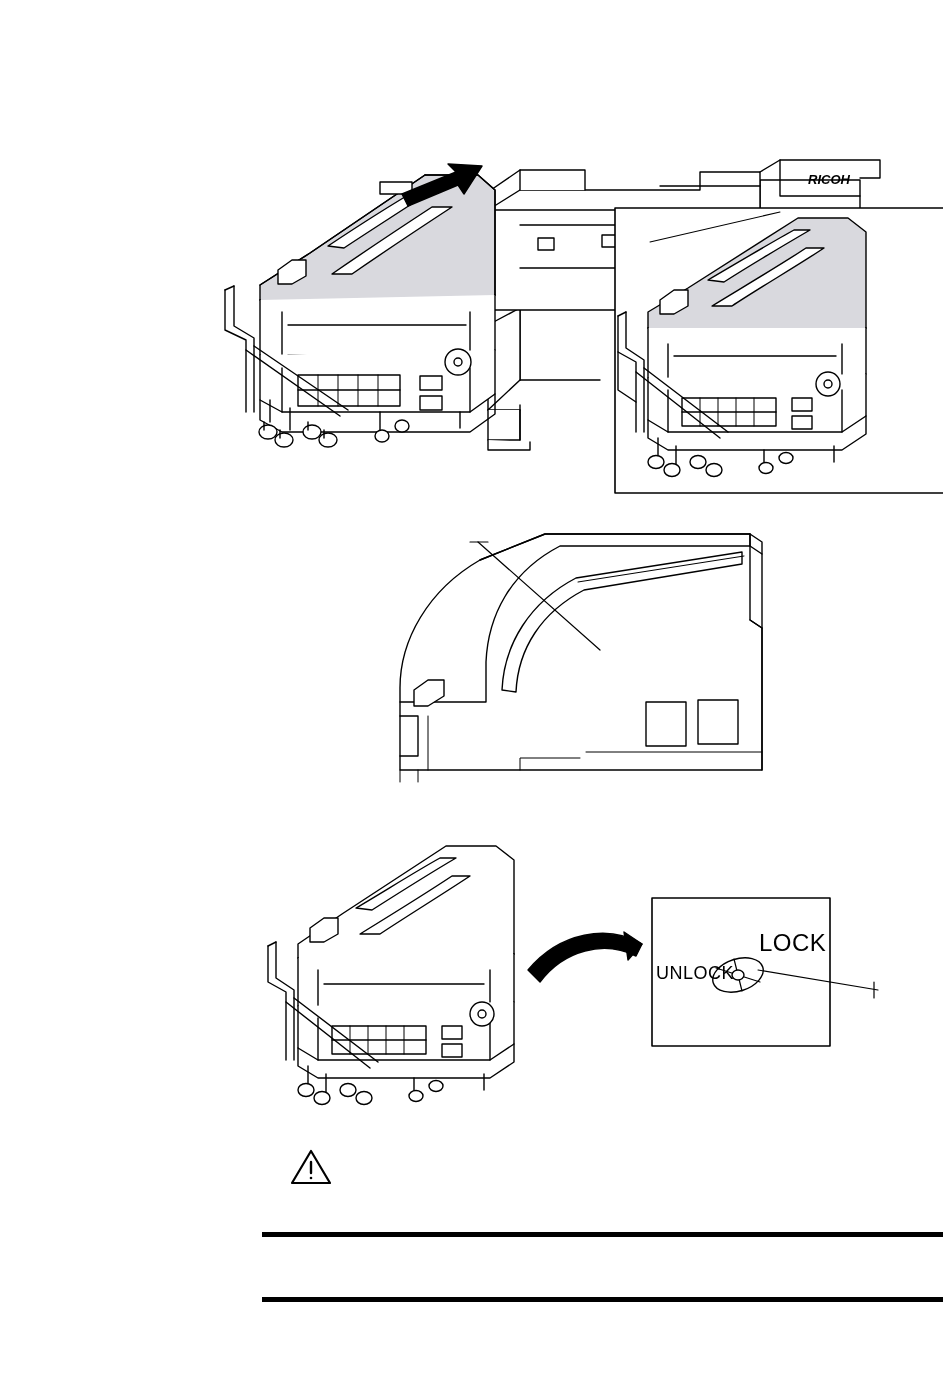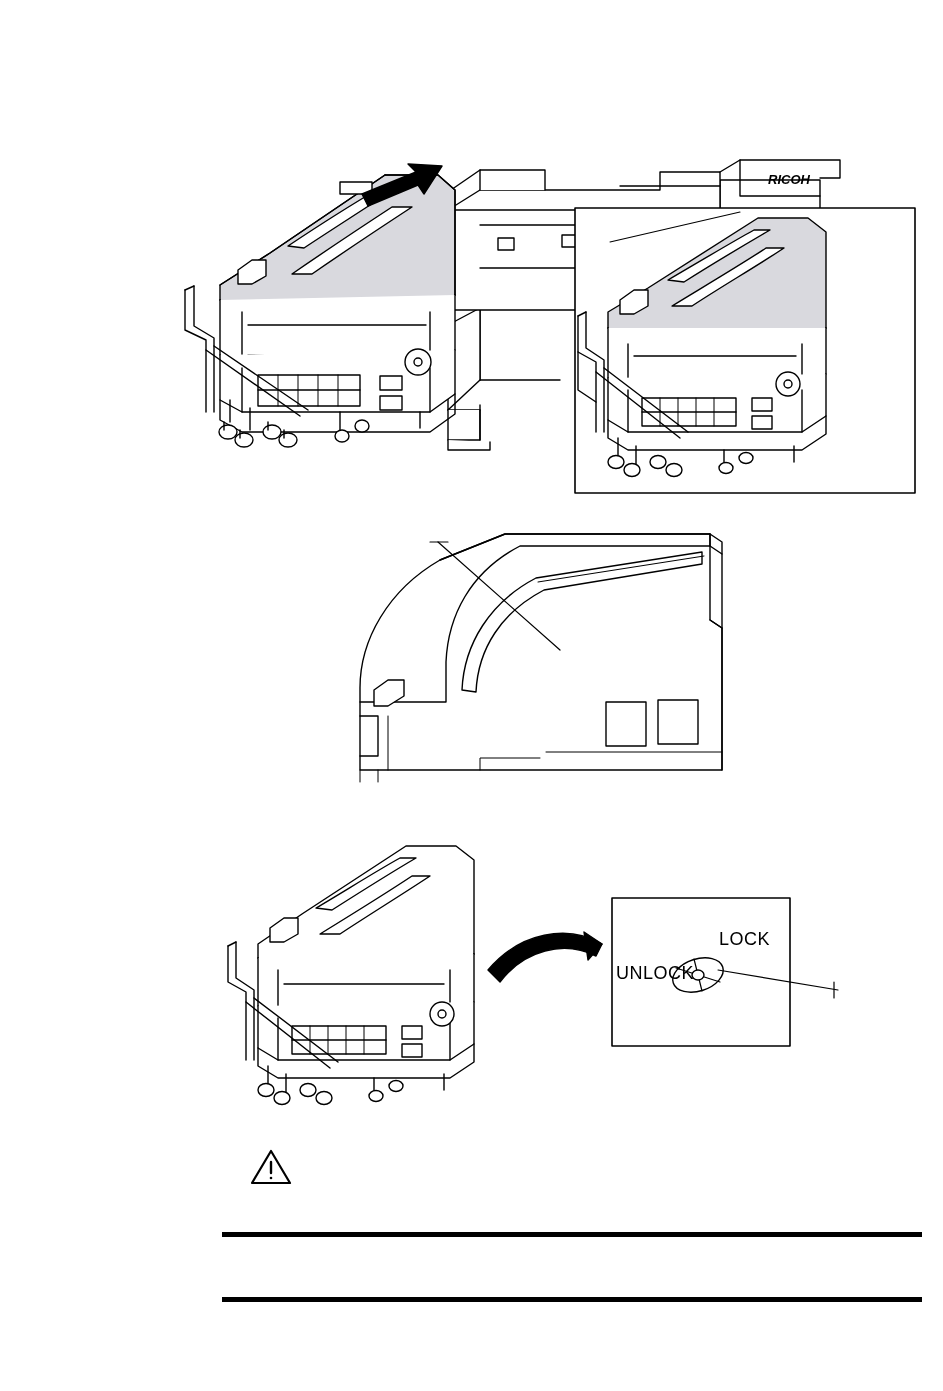--- a/index.html
+++ b/index.html
@@ -11,20 +11,21 @@
     width: 943px;
     height: 1391px;
     position: relative;
     font-family: "Liberation Sans", sans-serif;
     color: #000;
     overflow: hidden;
   }
   .page {
     position: absolute;
     inset: 0;
+    margin-left: 40px;
   }
   .fig {
     position: absolute;
   }
   
   #fig-install { left: 180px; top: 150px; width: 740px; height: 360px; }
   
   #fig-latch { left: 330px; top: 520px; width: 430px; height: 300px; }
   
   #fig-lock { left: 220px; top: 840px; width: 620px; height: 300px; }
@@ -286,21 +287,21 @@
         </g>
 
         <path d="M498 130 L618 150" stroke-width="1.2"></path>
         <path d="M614 142 L614 158" stroke-width="1.2"></path>
       </g>
     </svg>
 
   </div>
 
   <div class="label-text" style="left:616px; top:963px; font-size:18px;">UNLOCK</div>
-  <div class="label-text" style="left:719px; top:929px; font-size:18px;">LOCK</div>
+  <div class="label-text" style="left:719px; top:929px; font-size:24px;">LOCK</div>
 
   <div class="caution-row">
     <div class="caution-icon">
       <svg width="42" height="38" viewBox="0 0 42 38" fill="none" stroke="#000" stroke-width="2.2" stroke-linejoin="round" stroke-linecap="round">
         <path d="M21 3 L40 35 L2 35 Z"></path>
         <path d="M21 14 L21 25" stroke-width="2.4"></path>
         <circle cx="21" cy="30" r="1.3" fill="#000" stroke="none"></circle>
       </svg>
     </div>
     <div class="label-text" style="left:90px; top:12px;"></div>

